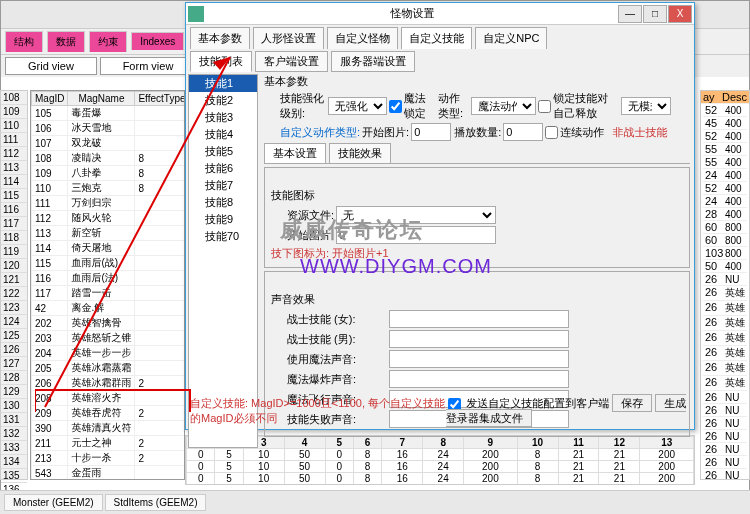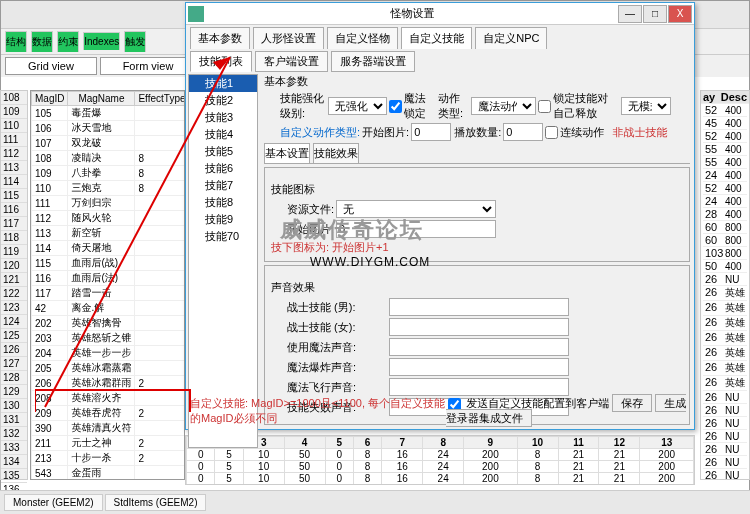--- a/index.html
+++ b/index.html
@@ -1,19 +1,19 @@
 <!DOCTYPE html>
 <html><head>
 <meta charset="utf-8">
 <style>
 *{box-sizing:border-box;margin:0;padding:0;font-family:"Microsoft YaHei",SimSun,sans-serif;font-size:11px}
 body{background:#e8e8e8;width:750px;height:514px;overflow:hidden;position:relative}
 .bgwin{position:absolute;left:0;top:0;width:750px;height:514px;background:#fff;border:1px solid #999}
 .bgtabs{background:#f0f0f0;border-bottom:1px solid #ccc;padding:2px 4px}
-.bgtabs span{display:inline-block;padding:3px 0;border:1px solid #ccc;border-bottom:none;background:#22c55e;margin-right:1px;font-size:10px}
+.bgtabs span{display:inline-block;padding:3px 8px;border:1px solid #ccc;border-bottom:none;background:#ec4899;margin-right:1px;font-size:10px}
 .bgviews{background:#f0f0f0;padding:2px 4px;font-size:10px}
 .bgviews span{display:inline-block;padding:2px 22px;border:1px solid #999;background:#fff}
 .bgtable{position:absolute;left:30px;top:90px;width:155px;height:390px;background:#fff;border:1px solid #999;overflow:hidden}
 .bgtable table{width:100%;border-collapse:collapse}
 .bgtable th{background:#f0f0f0;border:1px solid #ccc;padding:1px 3px;font-weight:normal;font-size:10px}
 .bgtable td{border:1px solid #eee;padding:0 3px;font-size:10px;white-space:nowrap}
 .leftcol{position:absolute;left:0;top:90px;width:28px;height:390px;background:#f0f0f0;border:1px solid #ccc}
 .leftcol div{font-size:10px;padding:1px 2px;border-bottom:1px solid #ddd}
 .rightcol{position:absolute;right:0;top:90px;width:50px;height:390px;background:#fff;border:1px solid #ccc;overflow:hidden}
 .rightcol div{font-size:10px;padding:0 2px;border-bottom:1px solid #eee;white-space:nowrap}
@@ -31,31 +31,31 @@
 .subtabs span{display:inline-block;padding:2px 8px;border:1px solid #aaa;background:#f8f8f8;font-size:11px}
 .subtabs span.active{background:#fff;border-bottom:1px solid #fff}
 .dlgbody{display:flex;height:378px}
 .skilllist{width:70px;background:#fff;border:1px solid #aaa;margin:2px;overflow:hidden}
 .skilllist div{padding:1px 16px;font-size:11px;cursor:pointer}
 .skilllist div.sel{background:#1a5db0;color:#fff}
 .cfgpanel{flex:1;padding:2px 4px;overflow:auto}
 .cfgrow{margin:2px 16px;display:flex;align-items:center;font-size:11px}
 .cfgrow label{margin-right:2px}
 .cfgrow select,.cfgrow input[type=text]{border:1px solid #aaa;background:#fff;padding:1px 2px;font-size:11px;height:18px}
-.fieldset{border:1px solid #aaa;padding:14px 6px 6px;margin:3px 0}
+.fieldset{border:1px solid #aaa;padding:20px 6px 6px;margin:3px 0}
 .fieldset .legend{font-size:11px;margin-bottom:3px;color:#000}
 .intabs{border-bottom:1px solid #aaa;margin:2px 0}
-.intabs span{display:inline-block;padding:2px 0;border:1px solid #aaa;border-bottom:none;background:#f8f8f8;font-size:11px}
+.intabs span{display:inline-block;padding:2px 8px;border:1px solid #aaa;border-bottom:none;background:#f8f8f8;font-size:11px}
 .intabs span.active{background:#fff}
 .bluetext{color:#0066cc}
 .redtext{color:#cc3333}
 .btn{border:1px solid #aaa;background:#f0f0f0;padding:2px 8px;font-size:11px;cursor:pointer}
 .bottombar{position:absolute;bottom:3px;left:4px;right:4px;display:flex;align-items:center;justify-content:space-between;font-size:11px}
 .watermark{position:absolute;left:280px;top:215px;font-size:22px;font-weight:bold;color:#999;pointer-events:none;z-index:10;letter-spacing:2px}
-.watermark2{position:absolute;left:310px;top:255px;font-size:12px;color:#000000;pointer-events:none;z-index:10;letter-spacing:1px}
+.watermark2{position:absolute;left:300px;top:255px;font-size:20px;color:#6d28d9;pointer-events:none;z-index:10;letter-spacing:1px}
 .redarrow{position:absolute;left:35px;top:52px;width:200px;height:360px;pointer-events:none;z-index:20}
 .footer{position:absolute;bottom:0;left:0;right:0;height:24px;background:#e8e8e8;border-top:1px solid #ccc;display:flex;align-items:center;padding:8px 4px}
 .footer span{border:1px solid #ccc;padding:2px 8px;background:#f8f8f8;margin-right:2px;font-size:10px}
 .bgtable2{position:absolute;left:185px;top:435px;width:510px;height:50px;background:#fff;border:1px solid #ccc;overflow:hidden}
 .bgtable2 table{border-collapse:collapse;width:100%}
 .bgtable2 th,.bgtable2 td{border:1px solid #ddd;padding:0 3px;font-size:10px;text-align:center}
 .bgtable2 th{background:#f0f0f0}
 input[type=checkbox]{vertical-align:middle;margin:0 2px}
 </style>
 </head>
@@ -243,21 +243,21 @@
         <tr>
           <td>543</td>
           <td>金蛋雨</td>
           <td></td>
         </tr>
       </tbody>
   </table>
 </div>
 
 <div class="rightcol">
-  <div style="display:flex;font-weight:bold;background:#e5e5e5">
+  <div style="display:flex;font-weight:normal;background:#fdba74">
       <span style="width:20px">ay</span>
       <span>Desc</span>
     </div>
   <div id="rcrows">
       <div><span style="display:inline-block;width:20px">52</span>400</div>
       <div><span style="display:inline-block;width:20px">45</span>400</div>
       <div><span style="display:inline-block;width:20px">52</span>400</div>
       <div><span style="display:inline-block;width:20px">55</span>400</div>
       <div><span style="display:inline-block;width:20px">55</span>400</div>
       <div><span style="display:inline-block;width:20px">24</span>400</div>
@@ -428,25 +428,25 @@
         <div class="cfgrow">
             <label>开始图片:</label>
             <input type="text" style="width: 160px;" value="0">
           </div>
         <div class="redtext">技下图标为: 开始图片+1</div>
       </div>
       <div class="fieldset">
         <div class="legend">声音效果</div>
         <div id="soundrows">
             <div class="cfgrow">
+              <label style="width:100px">战士技能 (女):</label>
+              <input type="text" style="width: 180px;">
+            </div>
+            <div class="cfgrow">
               <label style="width:100px">战士技能 (男):</label>
-              <input type="text" style="width: 180px;">
-            </div>
-            <div class="cfgrow">
-              <label style="width:100px">战士技能 (女):</label>
               <input type="text" style="width: 180px;">
             </div>
             <div class="cfgrow">
               <label style="width:100px">使用魔法声音:</label>
               <input type="text" style="width: 180px;">
             </div>
             <div class="cfgrow">
               <label style="width:100px">魔法爆炸声音:</label>
               <input type="text" style="width: 180px;">
             </div>

